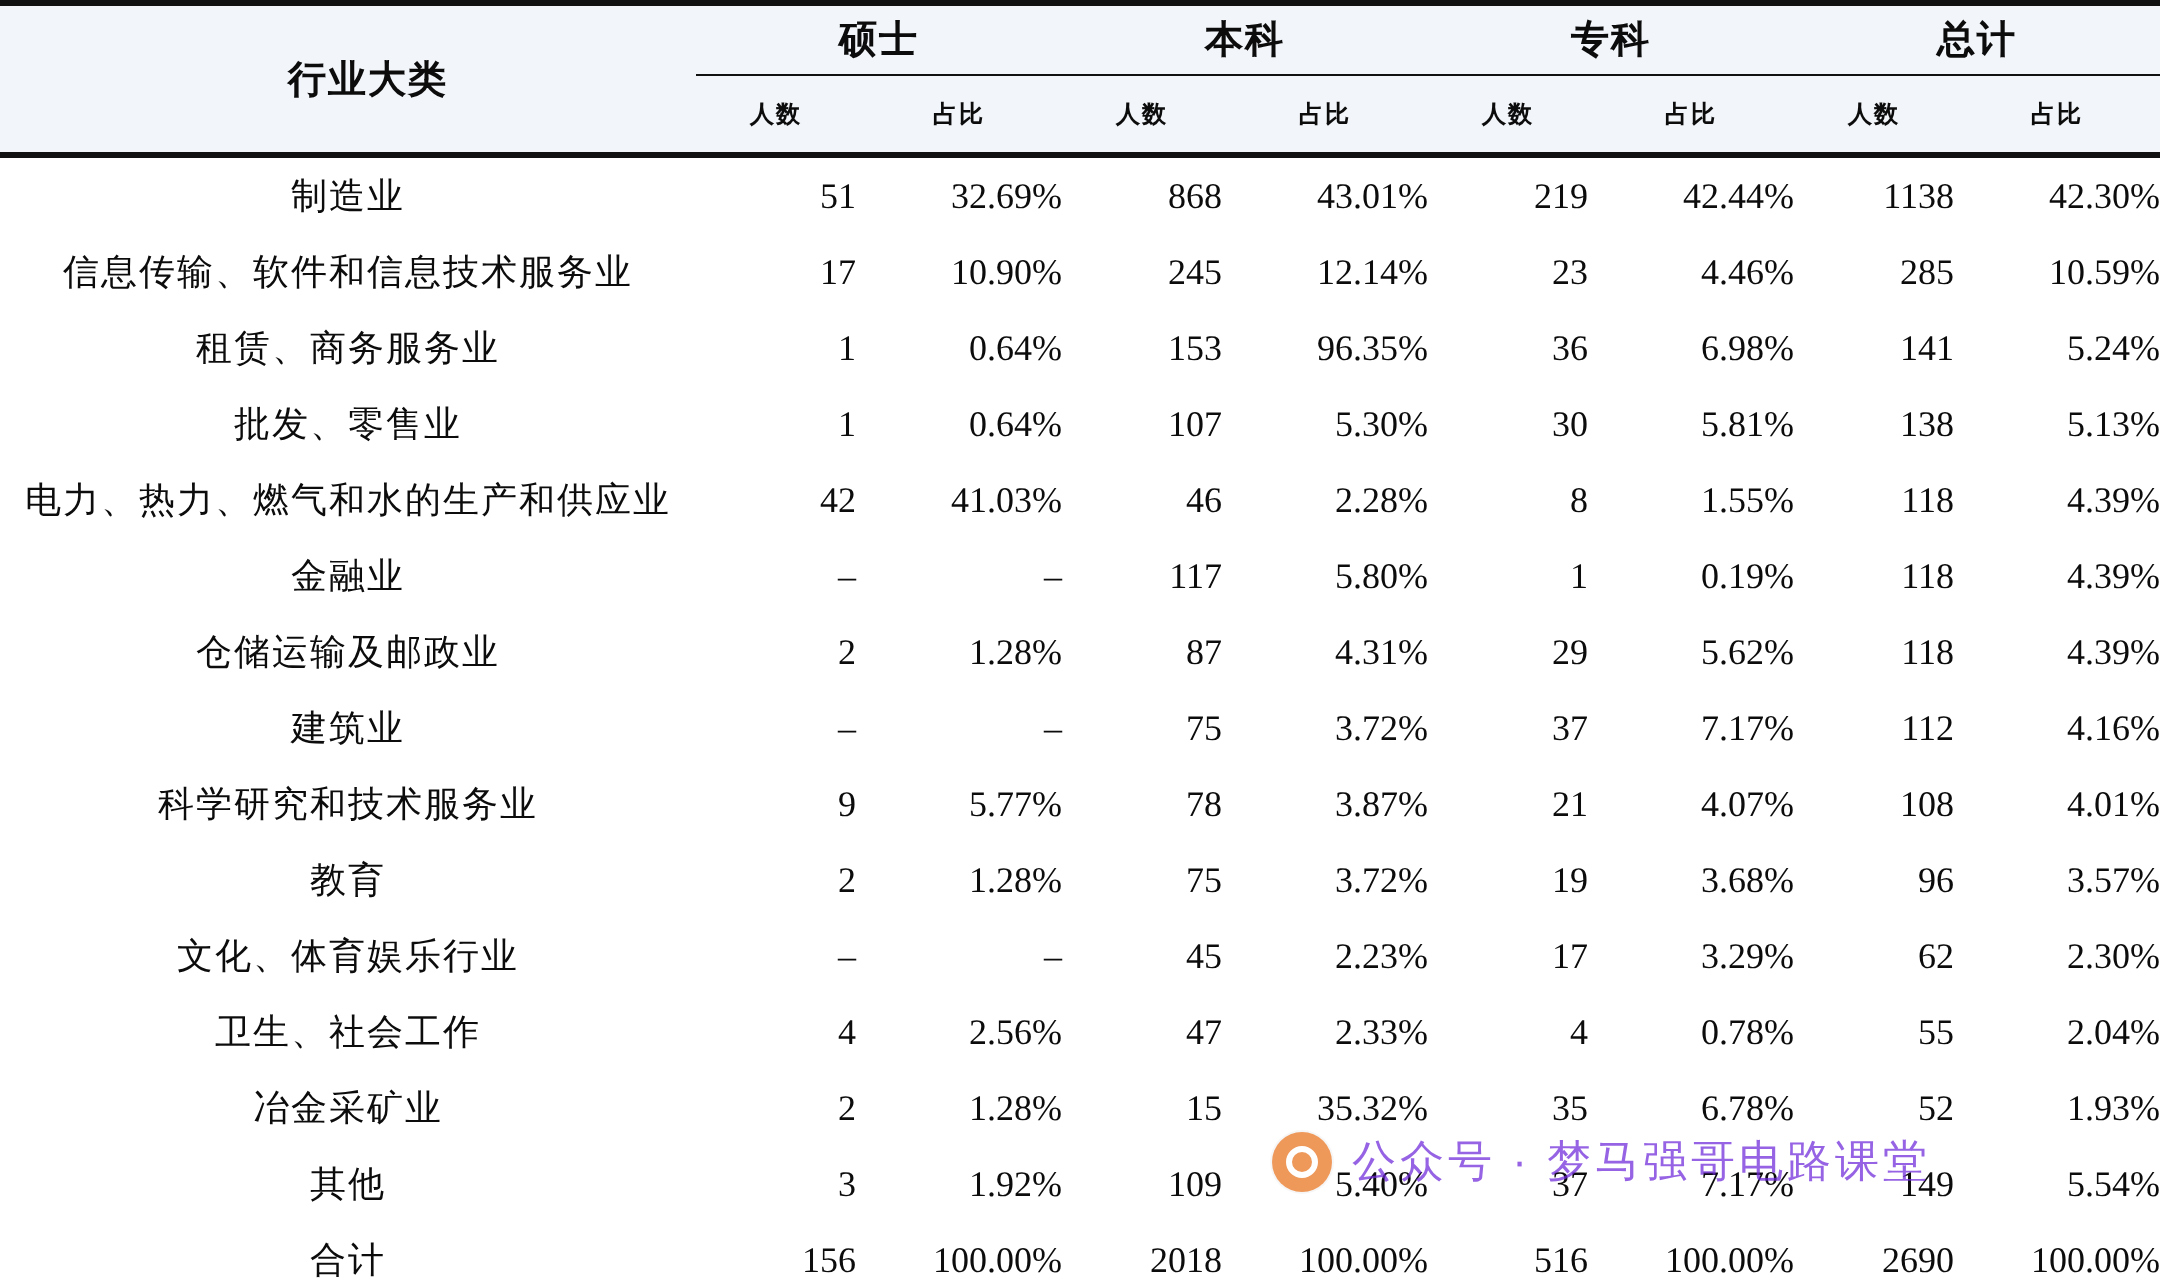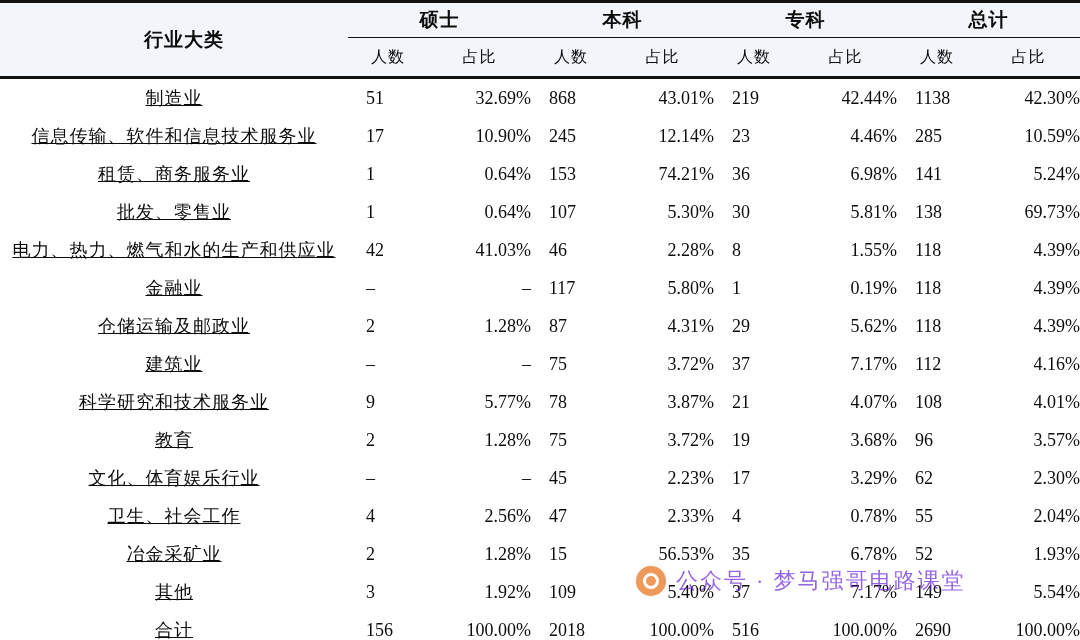--- a/index.html
+++ b/index.html
@@ -41,22 +41,22 @@
     height: 34px;
     font-size: 19px;
     font-weight: bold;
     letter-spacing: 1px;
   }
   .hdr-row1 th.grp {
     border-bottom: 1.5px solid #111;
   }
   .hdr-row2 th {
     height: 38px;
-    font-size: 16px;
-    font-weight: normal;
+    font-size: 12px;
+    font-weight: bold;
     letter-spacing: 1px;
   }
   .industry-head {
     font-size: 20px;
     font-weight: bold;
     letter-spacing: 2px;
     padding-left: 20px;
   }
   .head-band {
     background: #f2f5f9;
@@ -65,24 +65,23 @@
   .thick-bottom { border-bottom: 3px solid #111; }
 
   tbody td {
     height: 38px;
     font-size: 18px;
   }
   tbody td.industry {
     text-align: center;
     font-size: 18px;
     letter-spacing: 1px;
-    text-decoration: underline;
   }
   tbody td.num {
-    text-align: left;
+    text-align: right;
     padding-left: 18px;
   }
   tbody td.pct {
     text-align: right;
     padding-left: 14px;
   }
   tbody tr.total td {
     font-size: 18px;
   }
 
@@ -180,36 +179,36 @@
           <td class="num">23</td>
           <td class="pct">4.46%</td>
           <td class="num">285</td>
           <td class="pct">10.59%</td>
         </tr>
         <tr>
           <td class="industry">租赁、商务服务业</td>
           <td class="num">1</td>
           <td class="pct">0.64%</td>
           <td class="num">153</td>
-          <td class="pct">74.21%</td>
+          <td class="pct">96.35%</td>
           <td class="num">36</td>
           <td class="pct">6.98%</td>
           <td class="num">141</td>
           <td class="pct">5.24%</td>
         </tr>
         <tr>
           <td class="industry">批发、零售业</td>
           <td class="num">1</td>
           <td class="pct">0.64%</td>
           <td class="num">107</td>
           <td class="pct">5.30%</td>
           <td class="num">30</td>
           <td class="pct">5.81%</td>
           <td class="num">138</td>
-          <td class="pct">69.73%</td>
+          <td class="pct">5.13%</td>
         </tr>
         <tr>
           <td class="industry">电力、热力、燃气和水的生产和供应业</td>
           <td class="num">42</td>
           <td class="pct">41.03%</td>
           <td class="num">46</td>
           <td class="pct">2.28%</td>
           <td class="num">8</td>
           <td class="pct">1.55%</td>
           <td class="num">118</td>
@@ -290,21 +289,21 @@
           <td class="num">4</td>
           <td class="pct">0.78%</td>
           <td class="num">55</td>
           <td class="pct">2.04%</td>
         </tr>
         <tr>
           <td class="industry">冶金采矿业</td>
           <td class="num">2</td>
           <td class="pct">1.28%</td>
           <td class="num">15</td>
-          <td class="pct">56.53%</td>
+          <td class="pct">35.32%</td>
           <td class="num">35</td>
           <td class="pct">6.78%</td>
           <td class="num">52</td>
           <td class="pct">1.93%</td>
         </tr>
         <tr>
           <td class="industry">其他</td>
           <td class="num">3</td>
           <td class="pct">1.92%</td>
           <td class="num">109</td>

